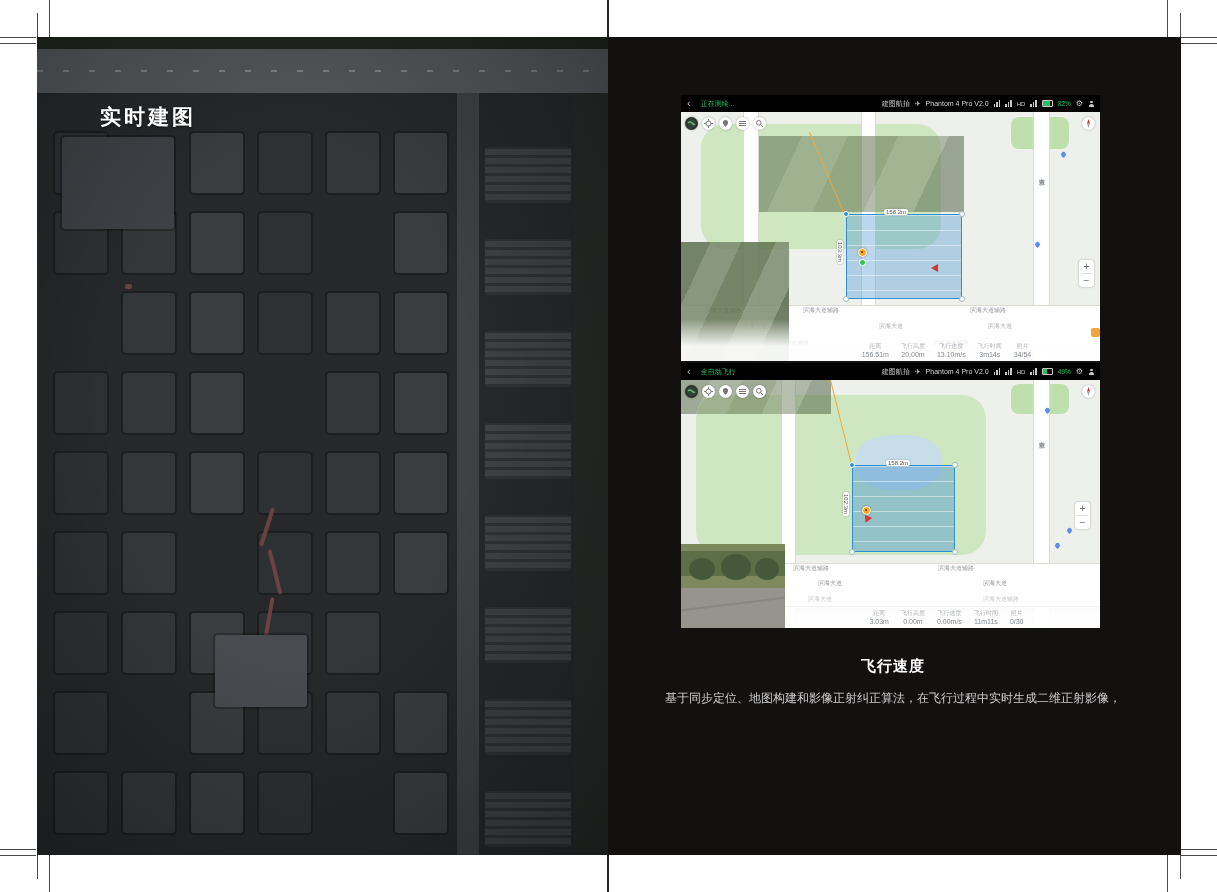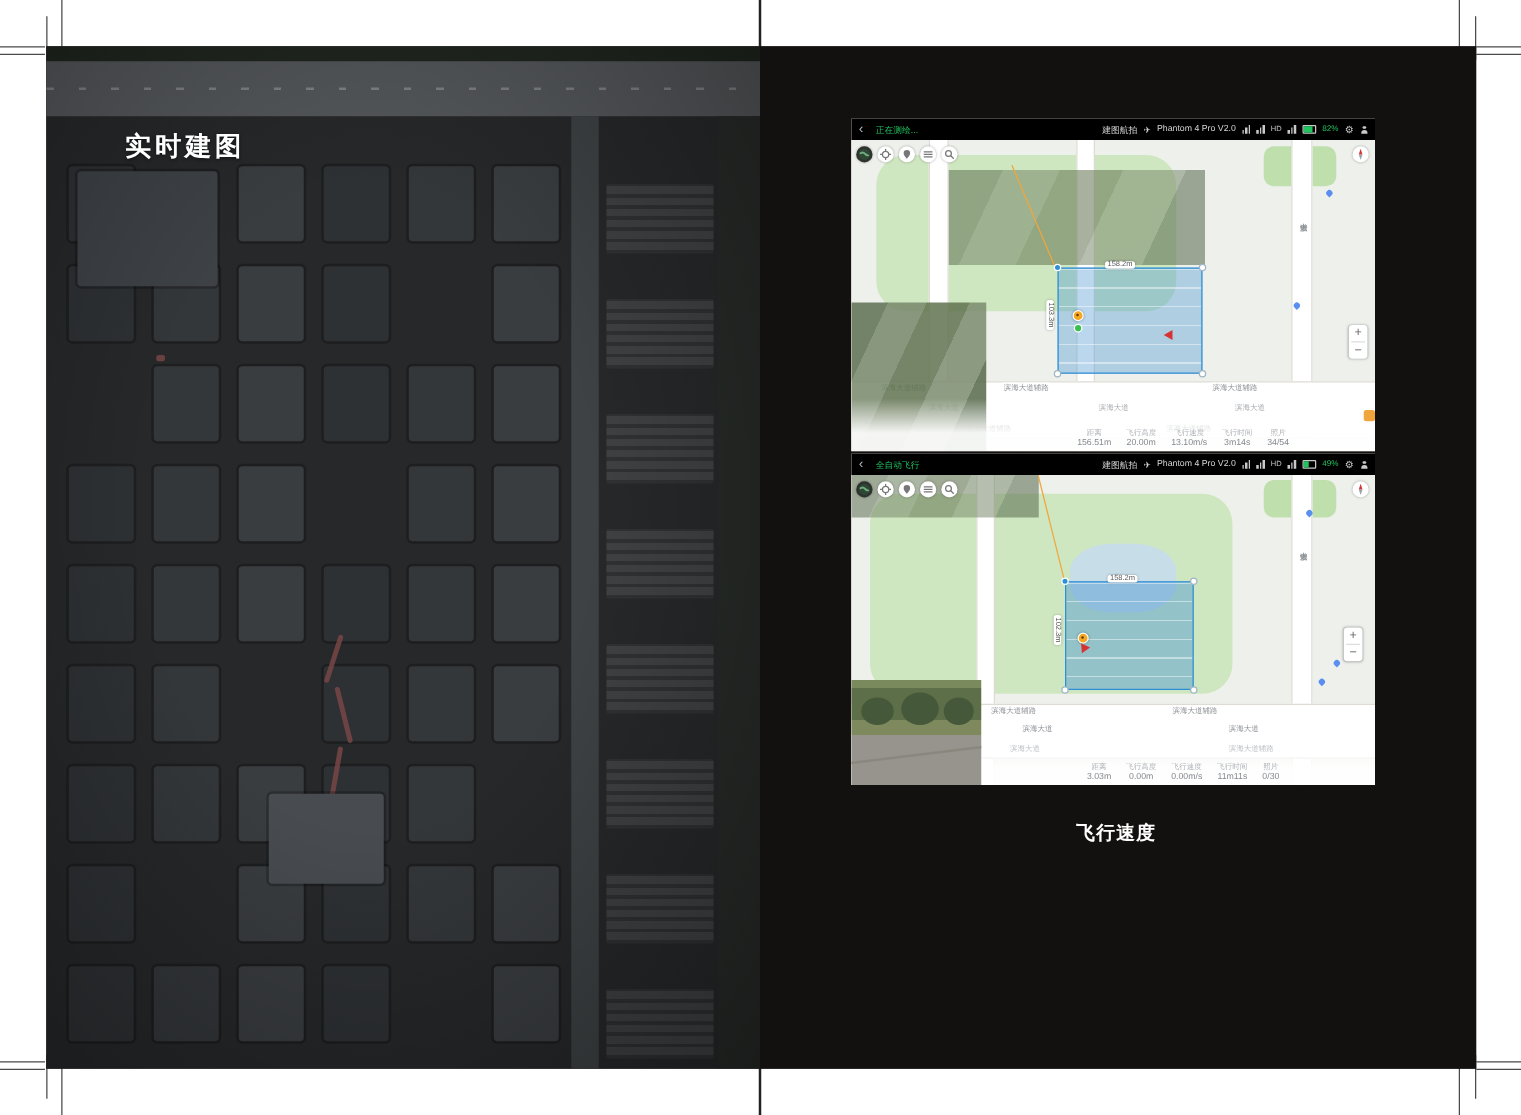--- a/index.html
+++ b/index.html
@@ -451,17 +451,18 @@
                 <div class="tl">照片</div>
                 <div class="tv">0/30</div>
               </div>
           </div>
         </div>
       </div>
 
       <div class="caption" style="left:35px;top:620px">
         <div class="cap-title">飞行速度</div>
         <div class="cap-body">
+          <div>基于同步定位、地图构建和影像正射纠正算法，在飞行过程中实时生成二维正射影像，</div>
         </div>
       </div>
     </div>
   </div>
 </div>
 
 </body></html>

